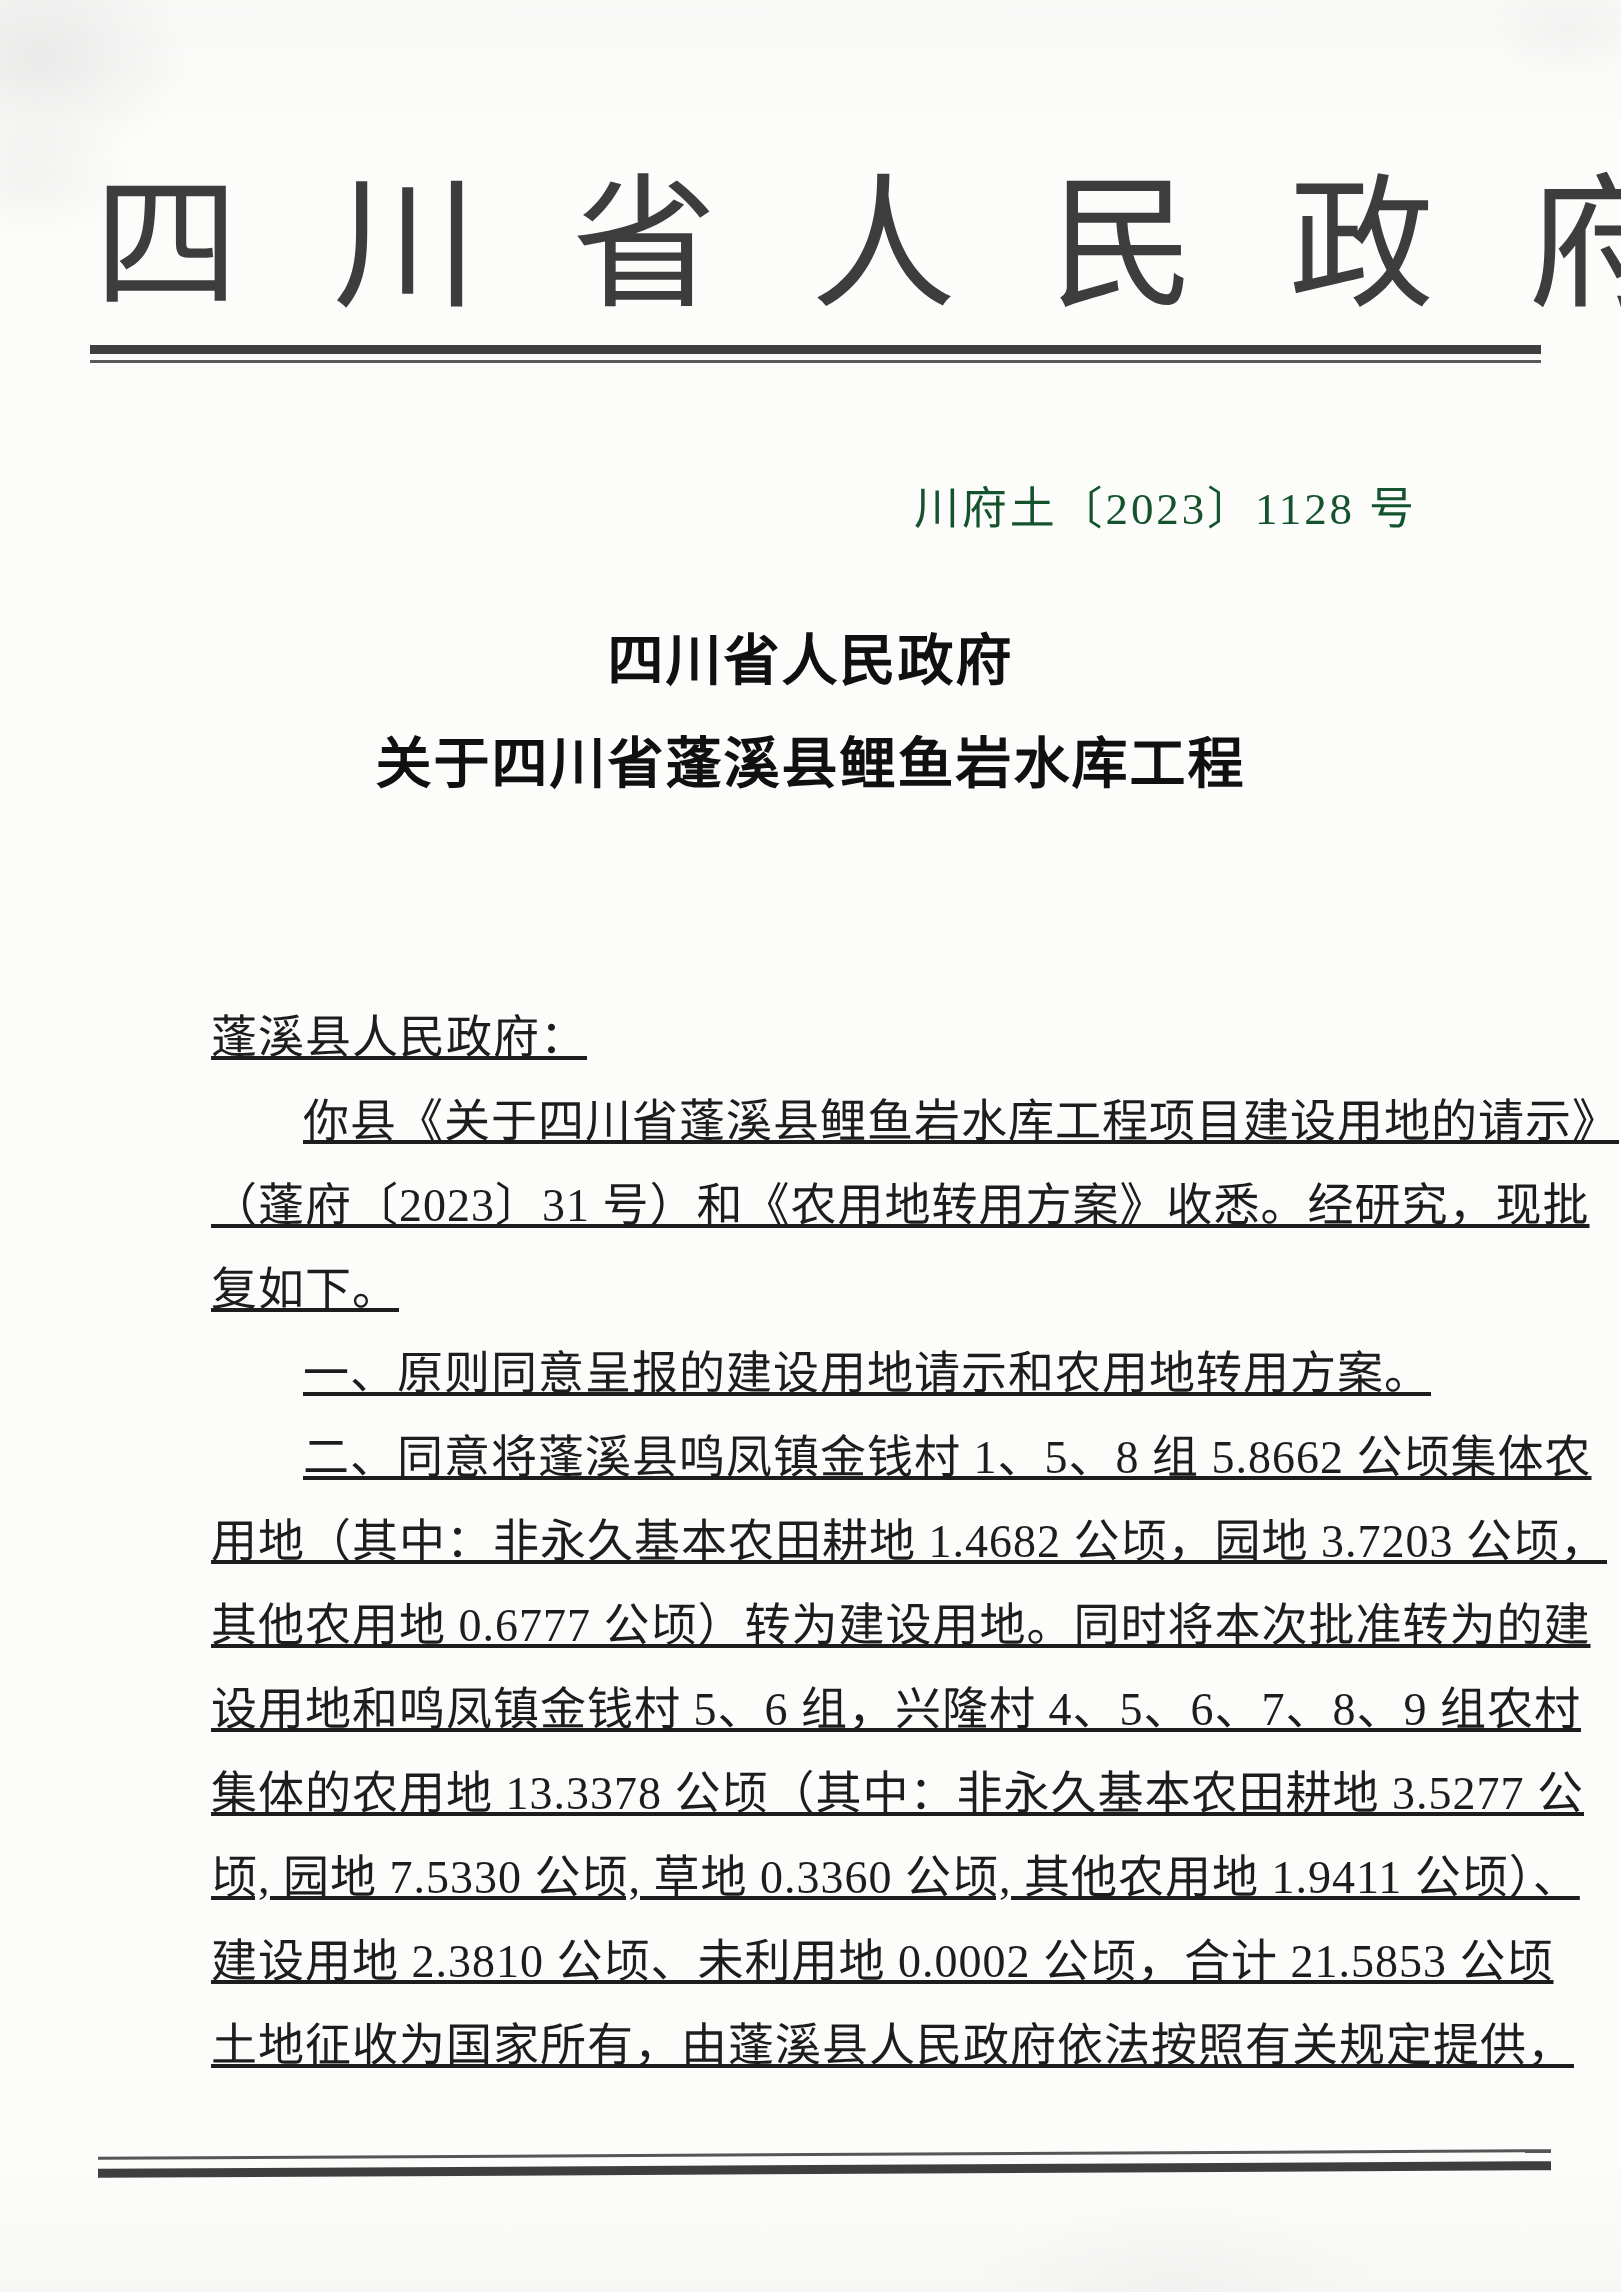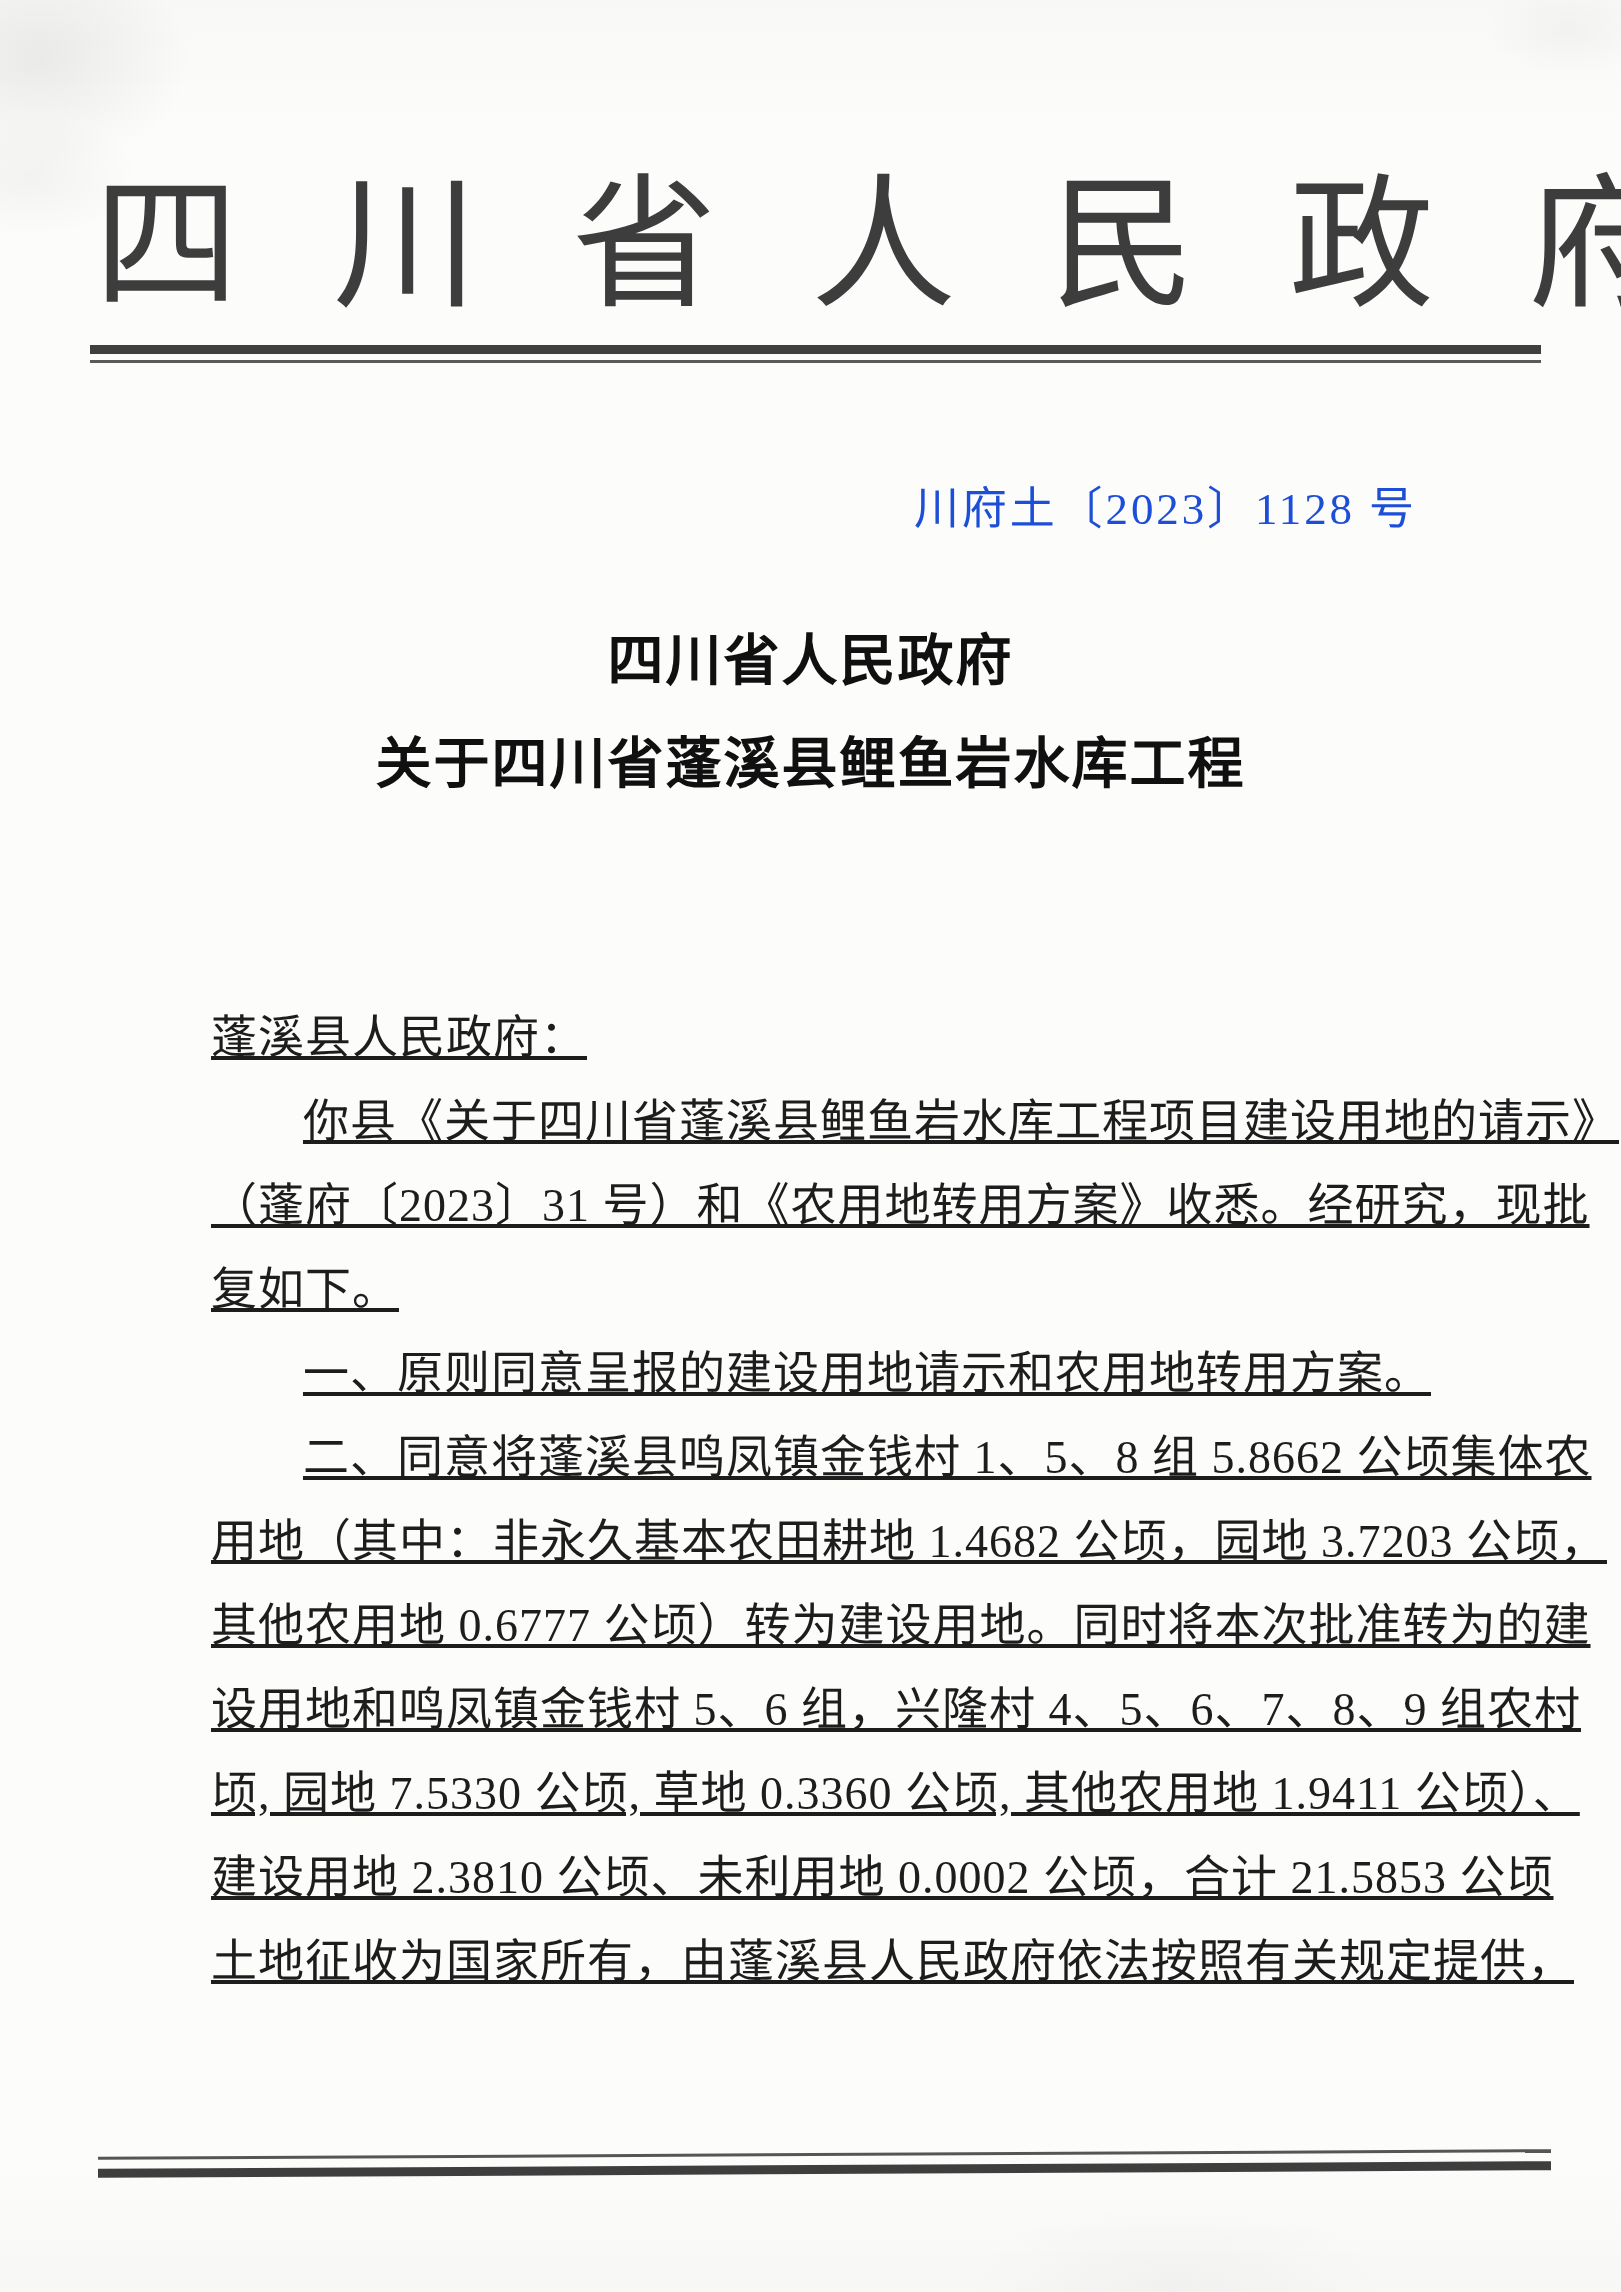--- a/index.html
+++ b/index.html
@@ -43,21 +43,21 @@
     white-space: nowrap;
   }
   .rule { position: absolute; left: 90px; width: 1451px; }
   .rule-thick-top { top: 345px; height: 8.8px; background: #3f3f3f; }
   .rule-thin-top  { top: 360px; height: 2.9px; background: #5a5a5a; }
   .doc-number {
     position: absolute;
     top: 472px;
     right: 204px;
     font-size: 45px;
-    color: #1d4ed8;
+    color: #14532d;
     letter-spacing: 2.9px;
     white-space: nowrap;
   }
   .doc-title {
     position: absolute;
     top: 610px;
     left: 0;
     right: 0;
     text-align: center;
     color: #101010;
@@ -110,20 +110,21 @@
   <div class="body-text">
     <div class="b-line">蓬溪县人民政府：</div>
     <div class="b-line ind">你县《关于四川省蓬溪县鲤鱼岩水库工程项目建设用地的请示》</div>
     <div class="b-line">（蓬府〔2023〕31 号）和《农用地转用方案》收悉。经研究，现批</div>
     <div class="b-line">复如下。</div>
     <div class="b-line ind">一、原则同意呈报的建设用地请示和农用地转用方案。</div>
     <div class="b-line ind">二、同意将蓬溪县鸣凤镇金钱村 1、5、8 组 5.8662 公顷集体农</div>
     <div class="b-line">用地（其中：非永久基本农田耕地 1.4682 公顷，园地 3.7203 公顷，</div>
     <div class="b-line">其他农用地 0.6777 公顷）转为建设用地。同时将本次批准转为的建</div>
     <div class="b-line">设用地和鸣凤镇金钱村 5、6 组，兴隆村 4、5、6、7、8、9 组农村</div>
+    <div class="b-line">集体的农用地 13.3378 公顷（其中：非永久基本农田耕地 3.5277 公</div>
     <div class="b-line">顷, 园地 7.5330 公顷, 草地 0.3360 公顷, 其他农用地 1.9411 公顷）、</div>
     <div class="b-line">建设用地 2.3810 公顷、未利用地 0.0002 公顷，合计 21.5853 公顷</div>
     <div class="b-line">土地征收为国家所有，由蓬溪县人民政府依法按照有关规定提供，</div>
   </div>
 
   <div class="rule-f rule-thin-bottom"></div>
   <div class="rule-f rule-thick-bottom"></div>
 
 </div>
 

